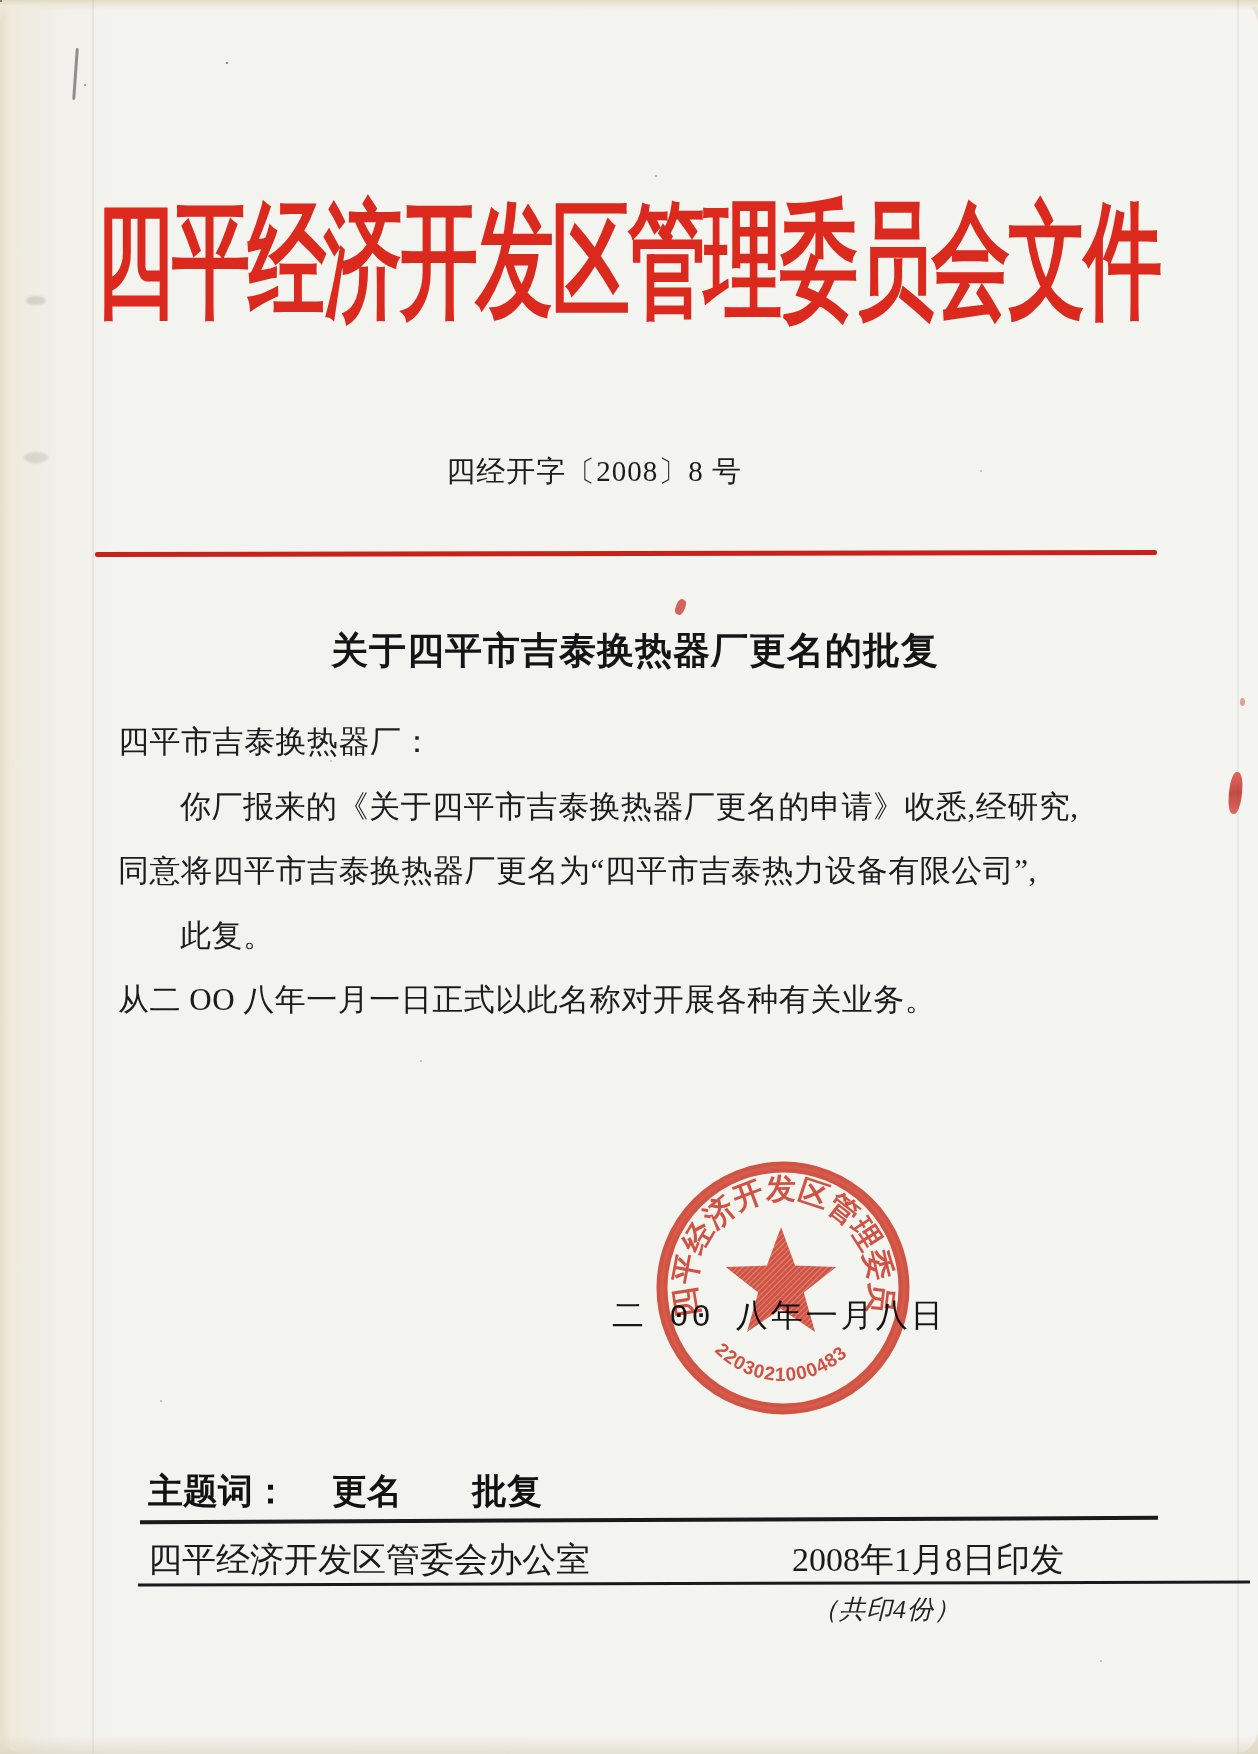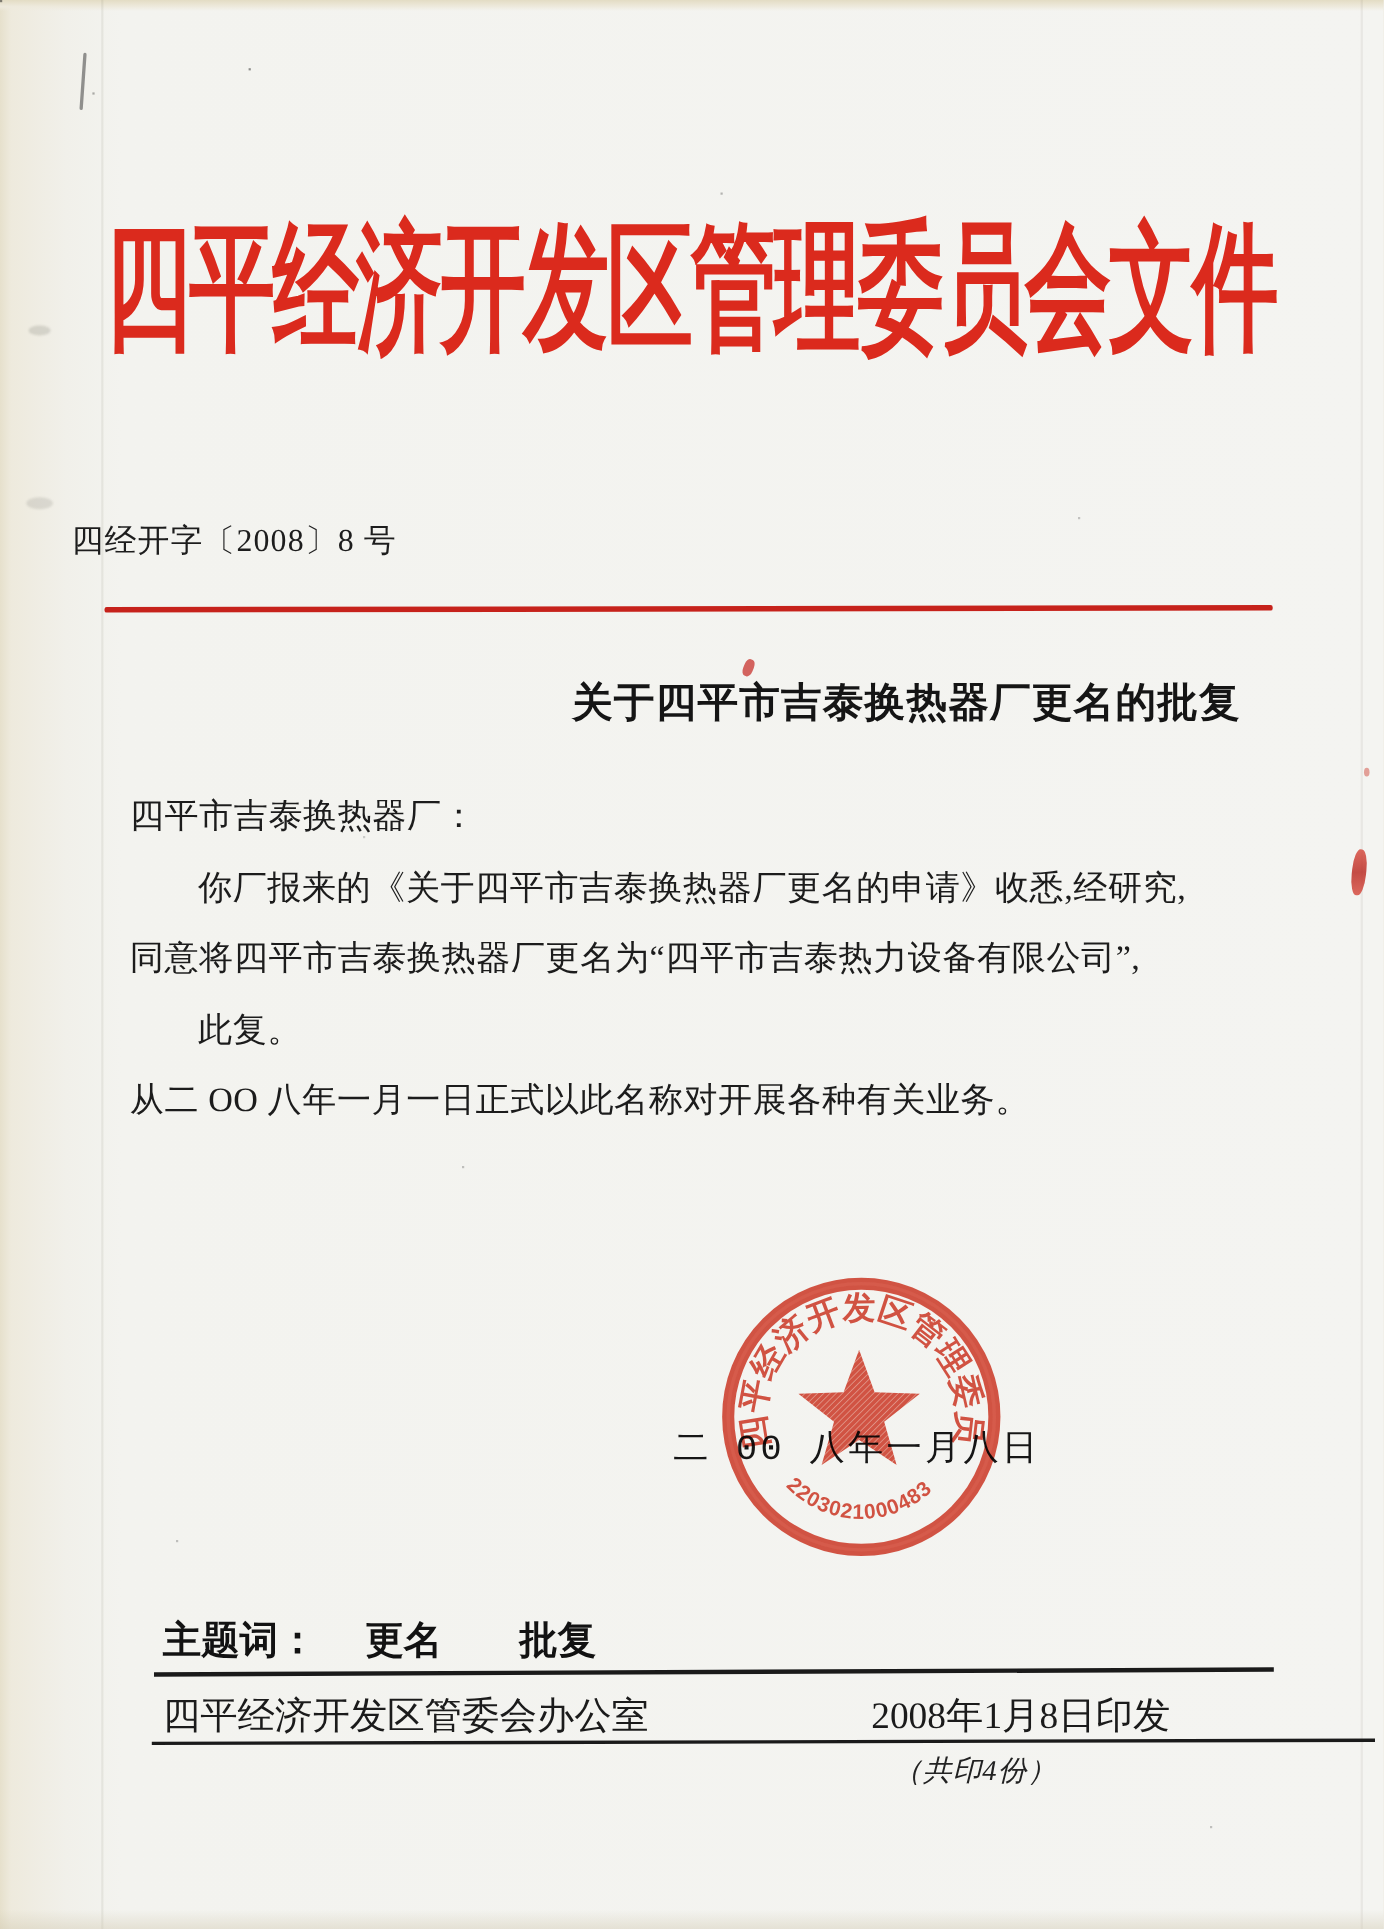--- a/index.html
+++ b/index.html
@@ -6,20 +6,21 @@
   body{
     width:1258px;height:1754px;position:relative;overflow:hidden;
     background:#e9e4d4;
     font-family:"Liberation Serif","DejaVu Serif",serif;
     color:#1d1d1d;
   }
   .paper{
     position:absolute;left:0;top:0;width:1258px;height:1754px;
     background:
       linear-gradient(90deg, #e6e0cc 0px, #eeeadd 10px, #f1f0ea 60px, #f3f3ef 110px, #f4f4f1 100%);
+    border-radius: 25px;
   }
   .paper::before{ 
     content:"";position:absolute;left:0;top:0;width:100%;height:10px;
     background:linear-gradient(180deg,#e3dcc4 0,#eeeadd 60%,rgba(238,234,221,0) 100%);
   }
   .paper::after{ 
     content:"";position:absolute;left:0;bottom:0;width:100%;height:18px;
     background:linear-gradient(0deg,rgba(210,202,178,.45) 0,rgba(210,202,178,0) 100%);
   }
   .crease{position:absolute;top:0;height:1754px;width:2px;pointer-events:none;}
@@ -28,31 +29,31 @@
 
   
   .header-title{
     position:absolute;left:90px;top:188px;width:1076px;height:148px;
     display:flex;align-items:center;justify-content:center;
     font-family:"Liberation Sans","DejaVu Sans",sans-serif;
     font-weight:bold;font-size:78px;letter-spacing:-2px;white-space:nowrap;
     color:#db2a1d;transform:scaleY(1.62);
   }
   .doc-number{
-    position:absolute;left:90px;top:452px;width:1058px;text-align:left;
-    font-size:29px;letter-spacing:1px;transform:translateX(-25px);margin-top:20px;
+    position:absolute;left:90px;top:452px;width:1058px;text-align:center;
+    font-size:29px;letter-spacing:1px;transform:translateX(-25px);
   }
   .red-rule{
     position:absolute;left:95px;top:551px;width:1062px;height:5px;
     background:#c6221b;transform:rotate(-.1deg);border-radius:2px;
   }
 
   
   .doc-title{
-    position:absolute;left:118px;top:614px;width:1010px;margin:0;text-align:right;
+    position:absolute;left:118px;top:614px;width:1010px;margin:12px;text-align:center;
     font-family:"Liberation Sans","DejaVu Sans",sans-serif;
     font-size:37px;font-weight:bold;letter-spacing:1px;color:#151515;
   }
   .body-block{
     position:absolute;left:118px;top:710px;width:1012px;
     font-size:31px;line-height:64.5px;letter-spacing:.5px;color:#1c1c1c;
   }
   .body-block .indent{text-indent:2em;}
   .issue-date{
     position:absolute;left:612px;top:1294px;

